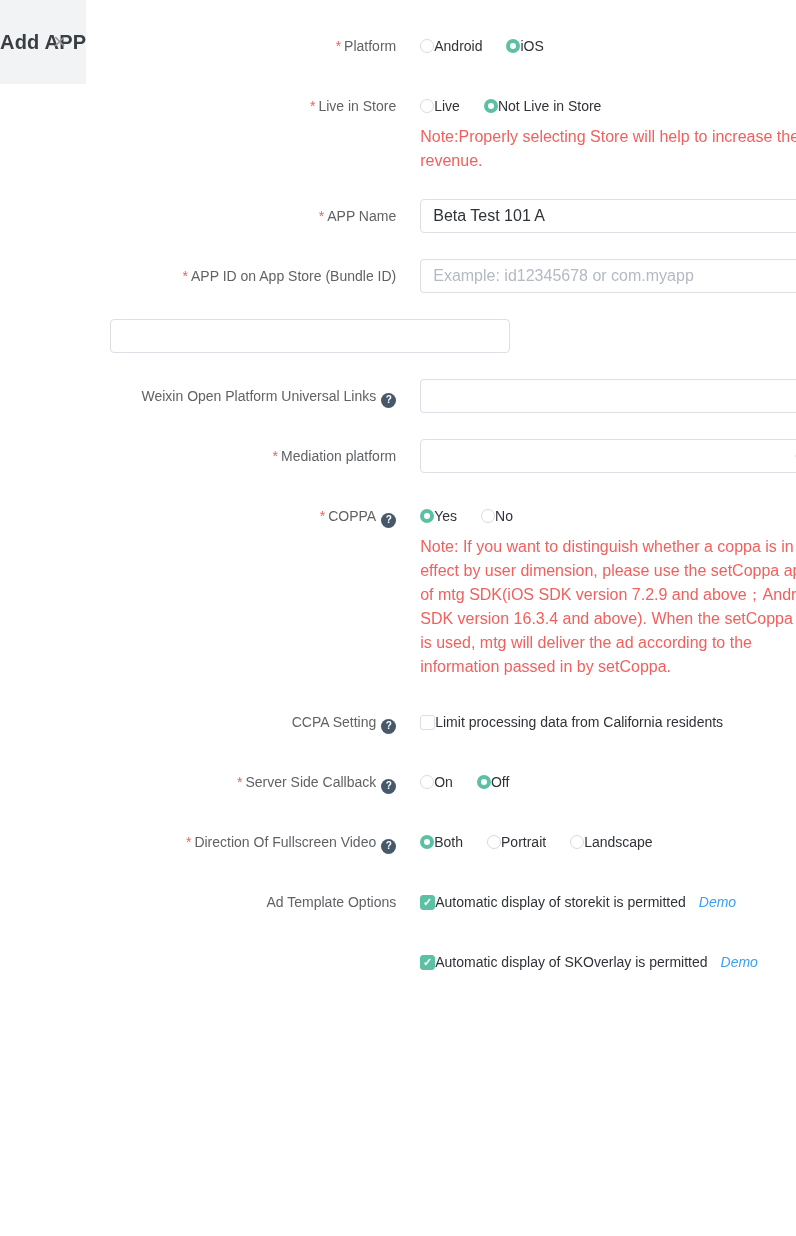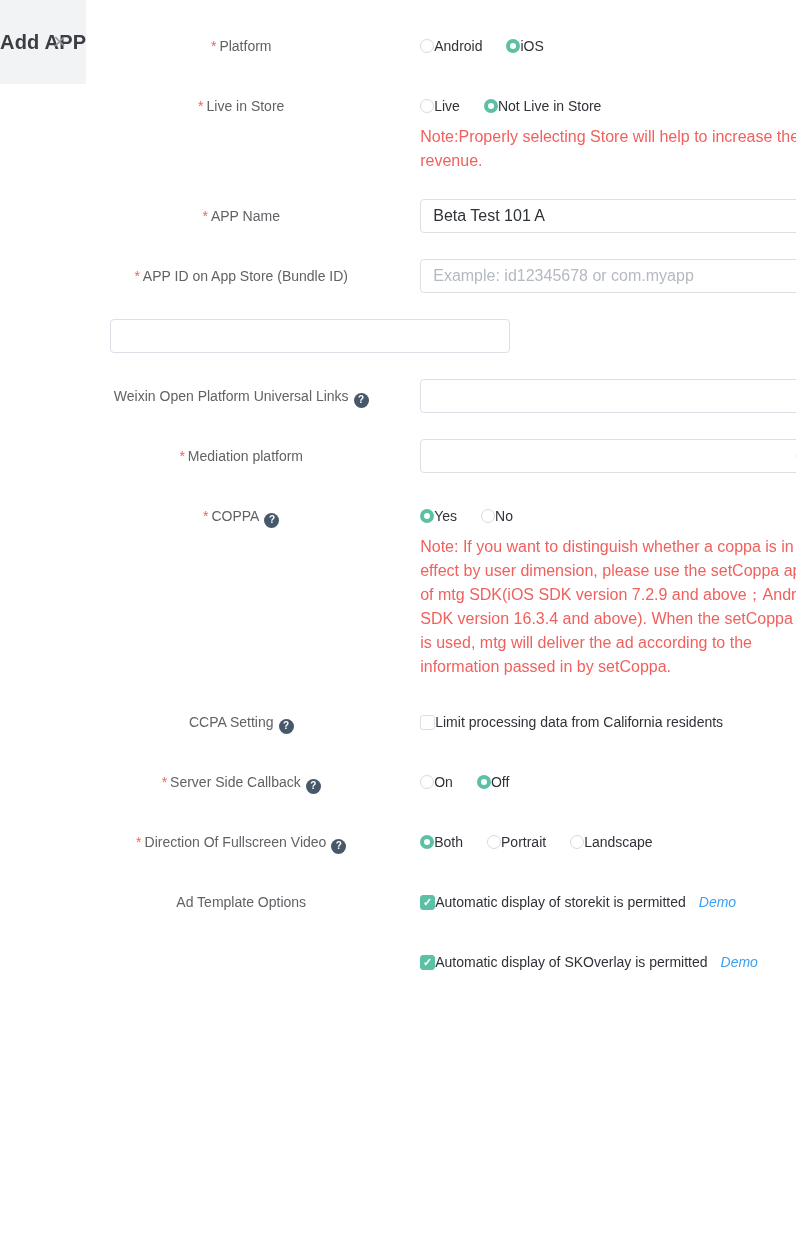--- a/index.html
+++ b/index.html
@@ -27,21 +27,21 @@
     background:none; border:none; font-size:22px; font-weight:300; color:#98989d;
     cursor:pointer; line-height:1; padding:4px; font-family:"Liberation Sans", sans-serif;
   }
 
   
   .modal-body { background:#fff; padding:29px 0 53px; flex:none; }
 
   .form-item { display:flex; margin-bottom:26px; }
   .form-item.last { margin-bottom:0; }
   .label-col {
-    width:310px; flex:none; text-align:center; color:#606266; line-height:34px;
+    width:310px; flex:none; text-align:right; color:#606266; line-height:34px;
     white-space:nowrap;
   }
   .req { color:#f0615e; margin-right:3px; }
   .help {
     display:inline-flex; align-items:center; justify-content:center;
     width:15px; height:15px; border-radius:50%; background:#47586b; color:#fff;
     font-size:10px; font-weight:700; margin-left:5px; vertical-align:-2px; line-height:1;
     cursor:pointer;
   }
   .control-col { margin-left:24px; width:400px; flex:none; }

